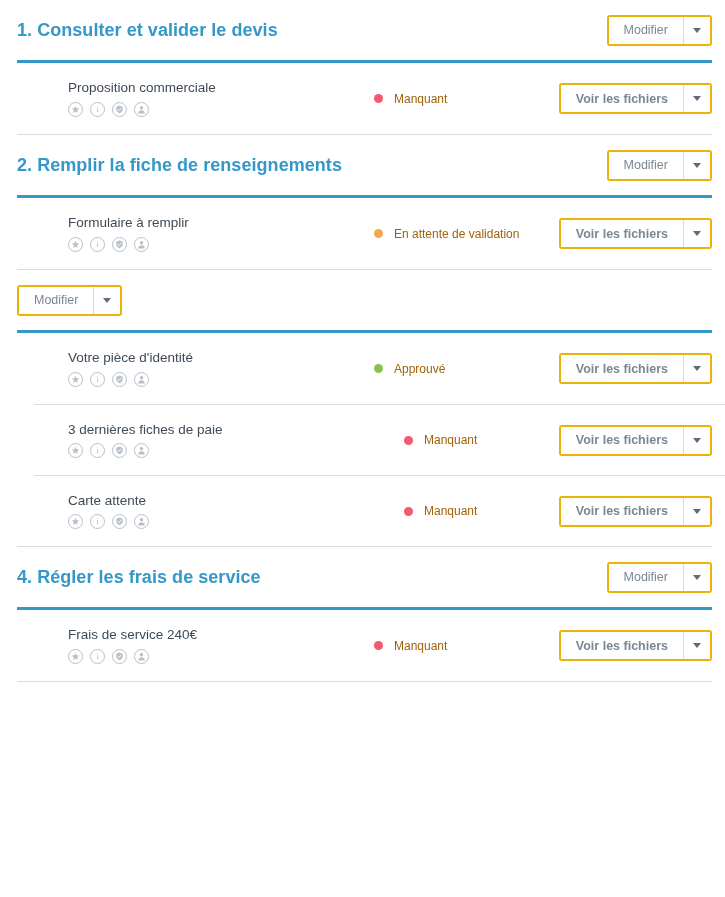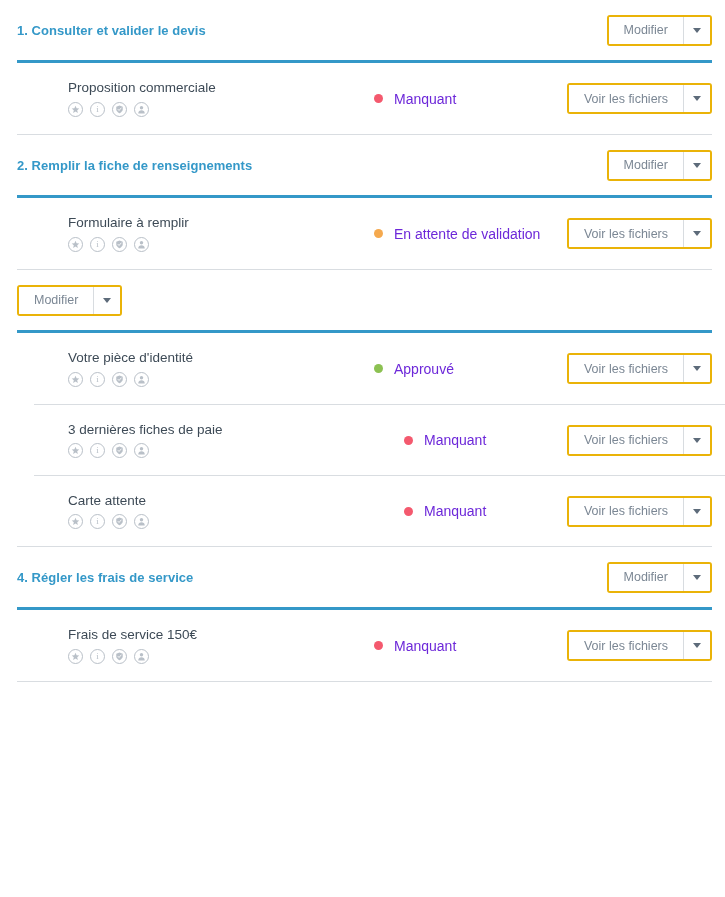--- a/index.html
+++ b/index.html
@@ -23,21 +23,21 @@
 
   .section-head {
     position: relative;
     height: 60px;
     padding: 0 13px 0 17px;
     display: flex;
     align-items: center;
     justify-content: space-between;
   }
   .section-title {
-    font-size: 13px;
+    font-size: 18px;
     font-weight: bold;
     color: #3498c8;
     letter-spacing: 0.05px;
     white-space: nowrap;
   }
   .section-rule {
     height: 3px;
     background: #3498c8;
     margin: 0 13px 0 17px;
   }
@@ -123,29 +123,30 @@
     display: flex;
     align-items: center;
     gap: 11px;
   }
   .dot {
     width: 9px; height: 9px;
     border-radius: 50%;
     flex: none;
   }
   .status-text {
-    font-size: 14px;
-    color: #6d28d9;
+    font-size: 12px;
+    color: #a16207;
     white-space: nowrap;
   }
 
   .action-col {
     flex: none;
     display: flex;
     justify-content: flex-end;
+    font-weight: bold;
   }
 </style>
 </head>
 <body>
 
 <div class="page">
   <div id="sections-root">
       <div class="section">
         <div class="section-head">
           <div class="section-title">1. Consulter et valider le devis</div>
@@ -392,21 +393,21 @@
             <div class="main">Modifier</div>
             <div class="caret">
               <span class="caret-glyph"></span>
             </div>
           </div>
         </div>
         <div class="section-rule"></div>
         <div class="rows">
           <div class="doc-row">
             <div class="doc-name-col">
-              <div class="doc-title">Frais de service 150€</div>
+              <div class="doc-title">Frais de service 240€</div>
               <div class="doc-icons">
                 <span class="ic">
                   <svg width="9" height="9" viewBox="0 0 10 10">
                     <polygon points="5,0.8 6.2,3.6 9.2,3.9 6.9,5.9 7.6,8.9 5,7.3 2.4,8.9 3.1,5.9 0.8,3.9 3.8,3.6" fill="#b9c0c8"></polygon>
                   </svg>
                 </span>
                 <span class="ic">
                   <span style="font-size:9px;line-height:1;font-family:'Liberation Serif',serif;color:#b9c0c8;">i</span>
                 </span>
                 <span class="ic">

